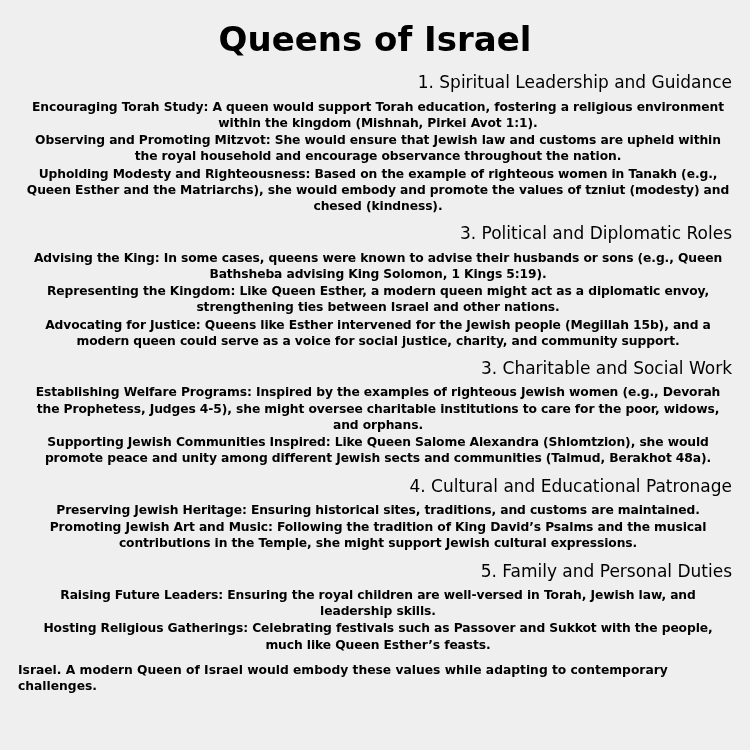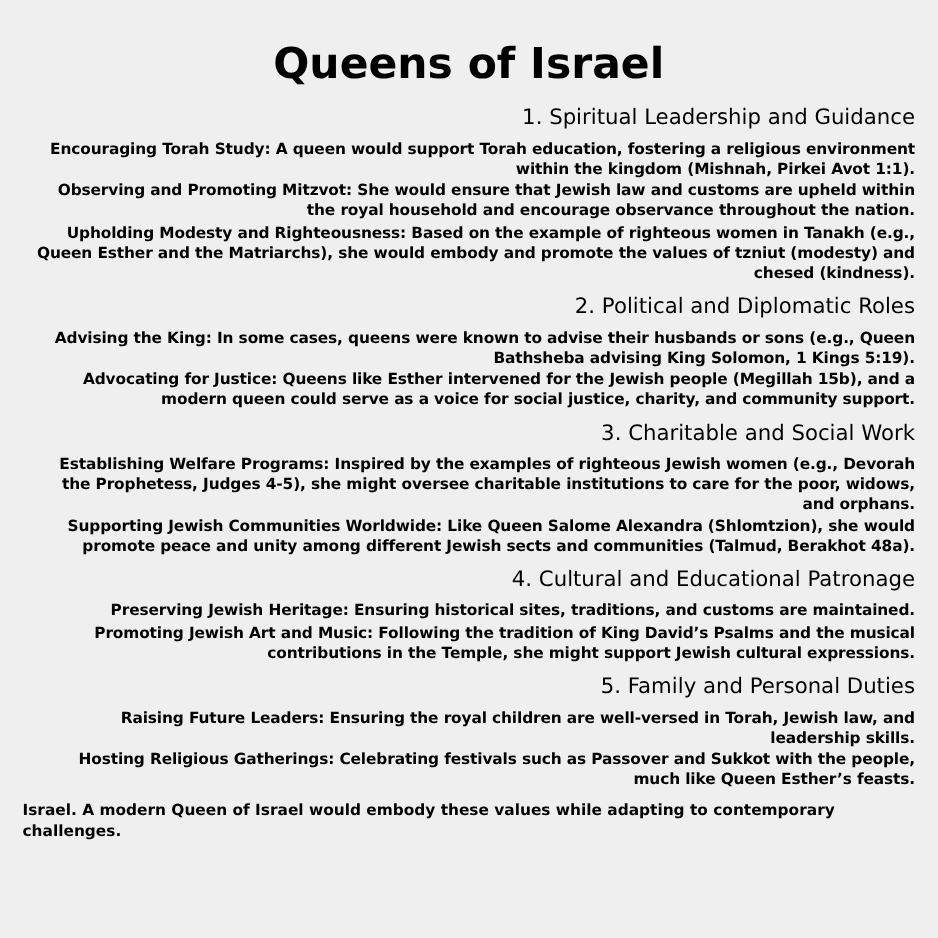--- a/index.html
+++ b/index.html
@@ -19,39 +19,39 @@
     height: 750px;
     box-sizing: border-box;
     padding: 18px 18px 0 18px;
     position: relative;
   }
   .doc-title {
     text-align: center;
     font-size: 34px;
     font-weight: bold;
     letter-spacing: 0px;
-    margin: 15px 0 14px 0;
+    margin: 3px 0 14px 0;
     line-height: 1.1;
   }
   .section {
     margin-bottom: 2px;
   }
   .section-heading {
     text-align: right;
     font-size: 17px;
     font-weight: normal;
     margin: 9px 0 6px 0;
     line-height: 1.2;
   }
   .para {
     font-size: 12.3px;
     font-weight: bold;
     line-height: 1.32;
     margin: 0 0 1px 6px;
-    text-align: right;
+    text-align: center;
     letter-spacing: -0.1px;
   }
   .closing {
     font-size: 12.3px;
     font-weight: bold;
     line-height: 1.32;
     margin: 9px 0 0 0;
   }
 </style>
 </head>
@@ -62,29 +62,30 @@
   <div class="doc-title">Queens of Israel</div>
 
   <div class="section">
     <div class="section-heading">1. Spiritual Leadership and Guidance</div>
     <p class="para">Encouraging Torah Study: A queen would support Torah education, fostering a religious environment within the kingdom (Mishnah, Pirkei Avot 1:1).</p>
     <p class="para">Observing and Promoting Mitzvot: She would ensure that Jewish law and customs are upheld within the royal household and encourage observance throughout the nation.</p>
     <p class="para">Upholding Modesty and Righteousness: Based on the example of righteous women in Tanakh (e.g., Queen Esther and the Matriarchs), she would embody and promote the values of tzniut (modesty) and chesed (kindness).</p>
   </div>
 
   <div class="section">
-    <div class="section-heading">2. Political and Diplomatic Roles</div>
+    <div class="section-heading">3. Political and Diplomatic Roles</div>
     <p class="para">Advising the King: In some cases, queens were known to advise their husbands or sons (e.g., Queen Bathsheba advising King Solomon, 1 Kings 5:19).</p>
+    <p class="para">Representing the Kingdom: Like Queen Esther, a modern queen might act as a diplomatic envoy, strengthening ties between Israel and other nations.</p>
     <p class="para">Advocating for Justice: Queens like Esther intervened for the Jewish people (Megillah 15b), and a modern queen could serve as a voice for social justice, charity, and community support.</p>
   </div>
 
   <div class="section">
     <div class="section-heading">3. Charitable and Social Work</div>
     <p class="para">Establishing Welfare Programs: Inspired by the examples of righteous Jewish women (e.g., Devorah the Prophetess, Judges 4-5), she might oversee charitable institutions to care for the poor, widows, and orphans.</p>
-    <p class="para">Supporting Jewish Communities Worldwide: Like Queen Salome Alexandra (Shlomtzion), she would promote peace and unity among different Jewish sects and communities (Talmud, Berakhot 48a).</p>
+    <p class="para">Supporting Jewish Communities Inspired: Like Queen Salome Alexandra (Shlomtzion), she would promote peace and unity among different Jewish sects and communities (Talmud, Berakhot 48a).</p>
   </div>
 
   <div class="section">
     <div class="section-heading">4. Cultural and Educational Patronage</div>
     <p class="para">Preserving Jewish Heritage: Ensuring historical sites, traditions, and customs are maintained.</p>
     <p class="para">Promoting Jewish Art and Music: Following the tradition of King David’s Psalms and the musical contributions in the Temple, she might support Jewish cultural expressions.</p>
   </div>
 
   <div class="section">
     <div class="section-heading">5. Family and Personal Duties</div>

